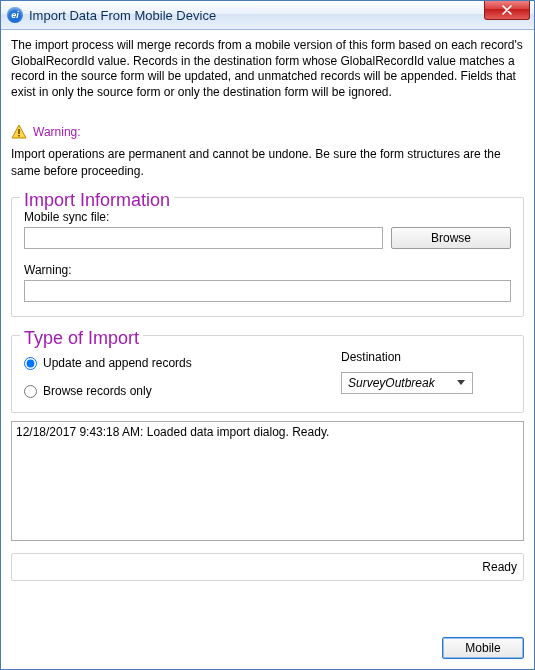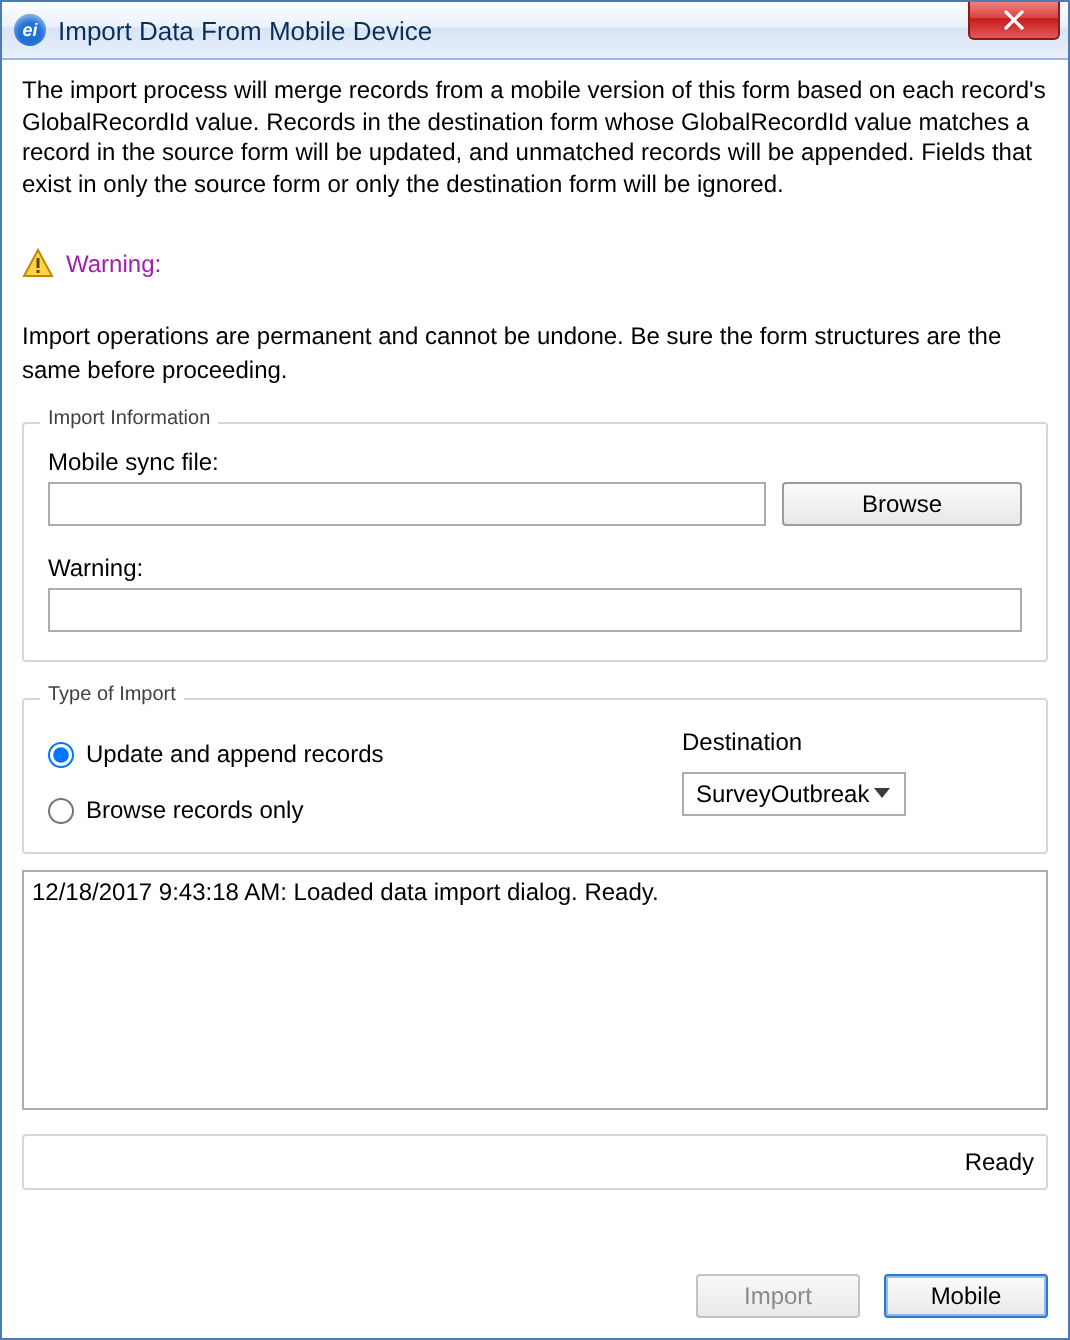--- a/index.html
+++ b/index.html
@@ -83,39 +83,39 @@
   }
   .warn-icon {
     width: 16px;
     height: 16px;
   }
   .warning-label {
     font-weight: normal;
     color: #a21caf;
   }
   .warning-text {
-    margin-top: 20px;
+    margin-top: 6px;
     line-height: 1.35;
   }
 
   .fieldset {
     border: 1px solid #d7d7d7;
     border-radius: 2px;
     margin-top: 18px;
     padding: 10px 12px 14px 12px;
     position: relative;
   }
   .fieldset-legend {
     position: absolute;
     top: -8px;
     left: 8px;
     background: #fff;
     padding: 0 4px;
-    color: #404040;
-    font-size: 10px;
+    color: #a21caf;
+    font-size: 18px;
   }
   .form-label {
     color: #000;
     margin-bottom: 3px;
     margin-top: 2px;
   }
   .row-file {
     display: flex;
     gap: 8px;
     align-items: stretch;
@@ -183,22 +183,23 @@
     gap: 8px;
   }
   .select-wrap {
     border: 1px solid #abadb3;
     height: 22px;
     background: #fff;
     display: flex;
     align-items: center;
     justify-content: space-between;
     padding: 0 4px 0 6px;
-    width: 112px;
+    width: 132px;
     box-sizing: border-box;
+    font-style: italic;
   }
   .select-arrow {
     width: 14px;
     display: flex;
     justify-content: center;
   }
 
   .log-box {
     border: 1px solid #acacac;
     height: 112px;
@@ -304,18 +305,17 @@
 
     <div class="log-box">
       <div>12/18/2017 9:43:18 AM: Loaded data import dialog. Ready.</div>
     </div>
 
     <div class="status-strip">
       <span>Ready</span>
     </div>
 
     <div class="footer-btns">
-      <button class="btn disabled">Import</button>
       <button class="btn default">Mobile</button>
     </div>
 
   </div>
 </div>
 
 </body></html>

